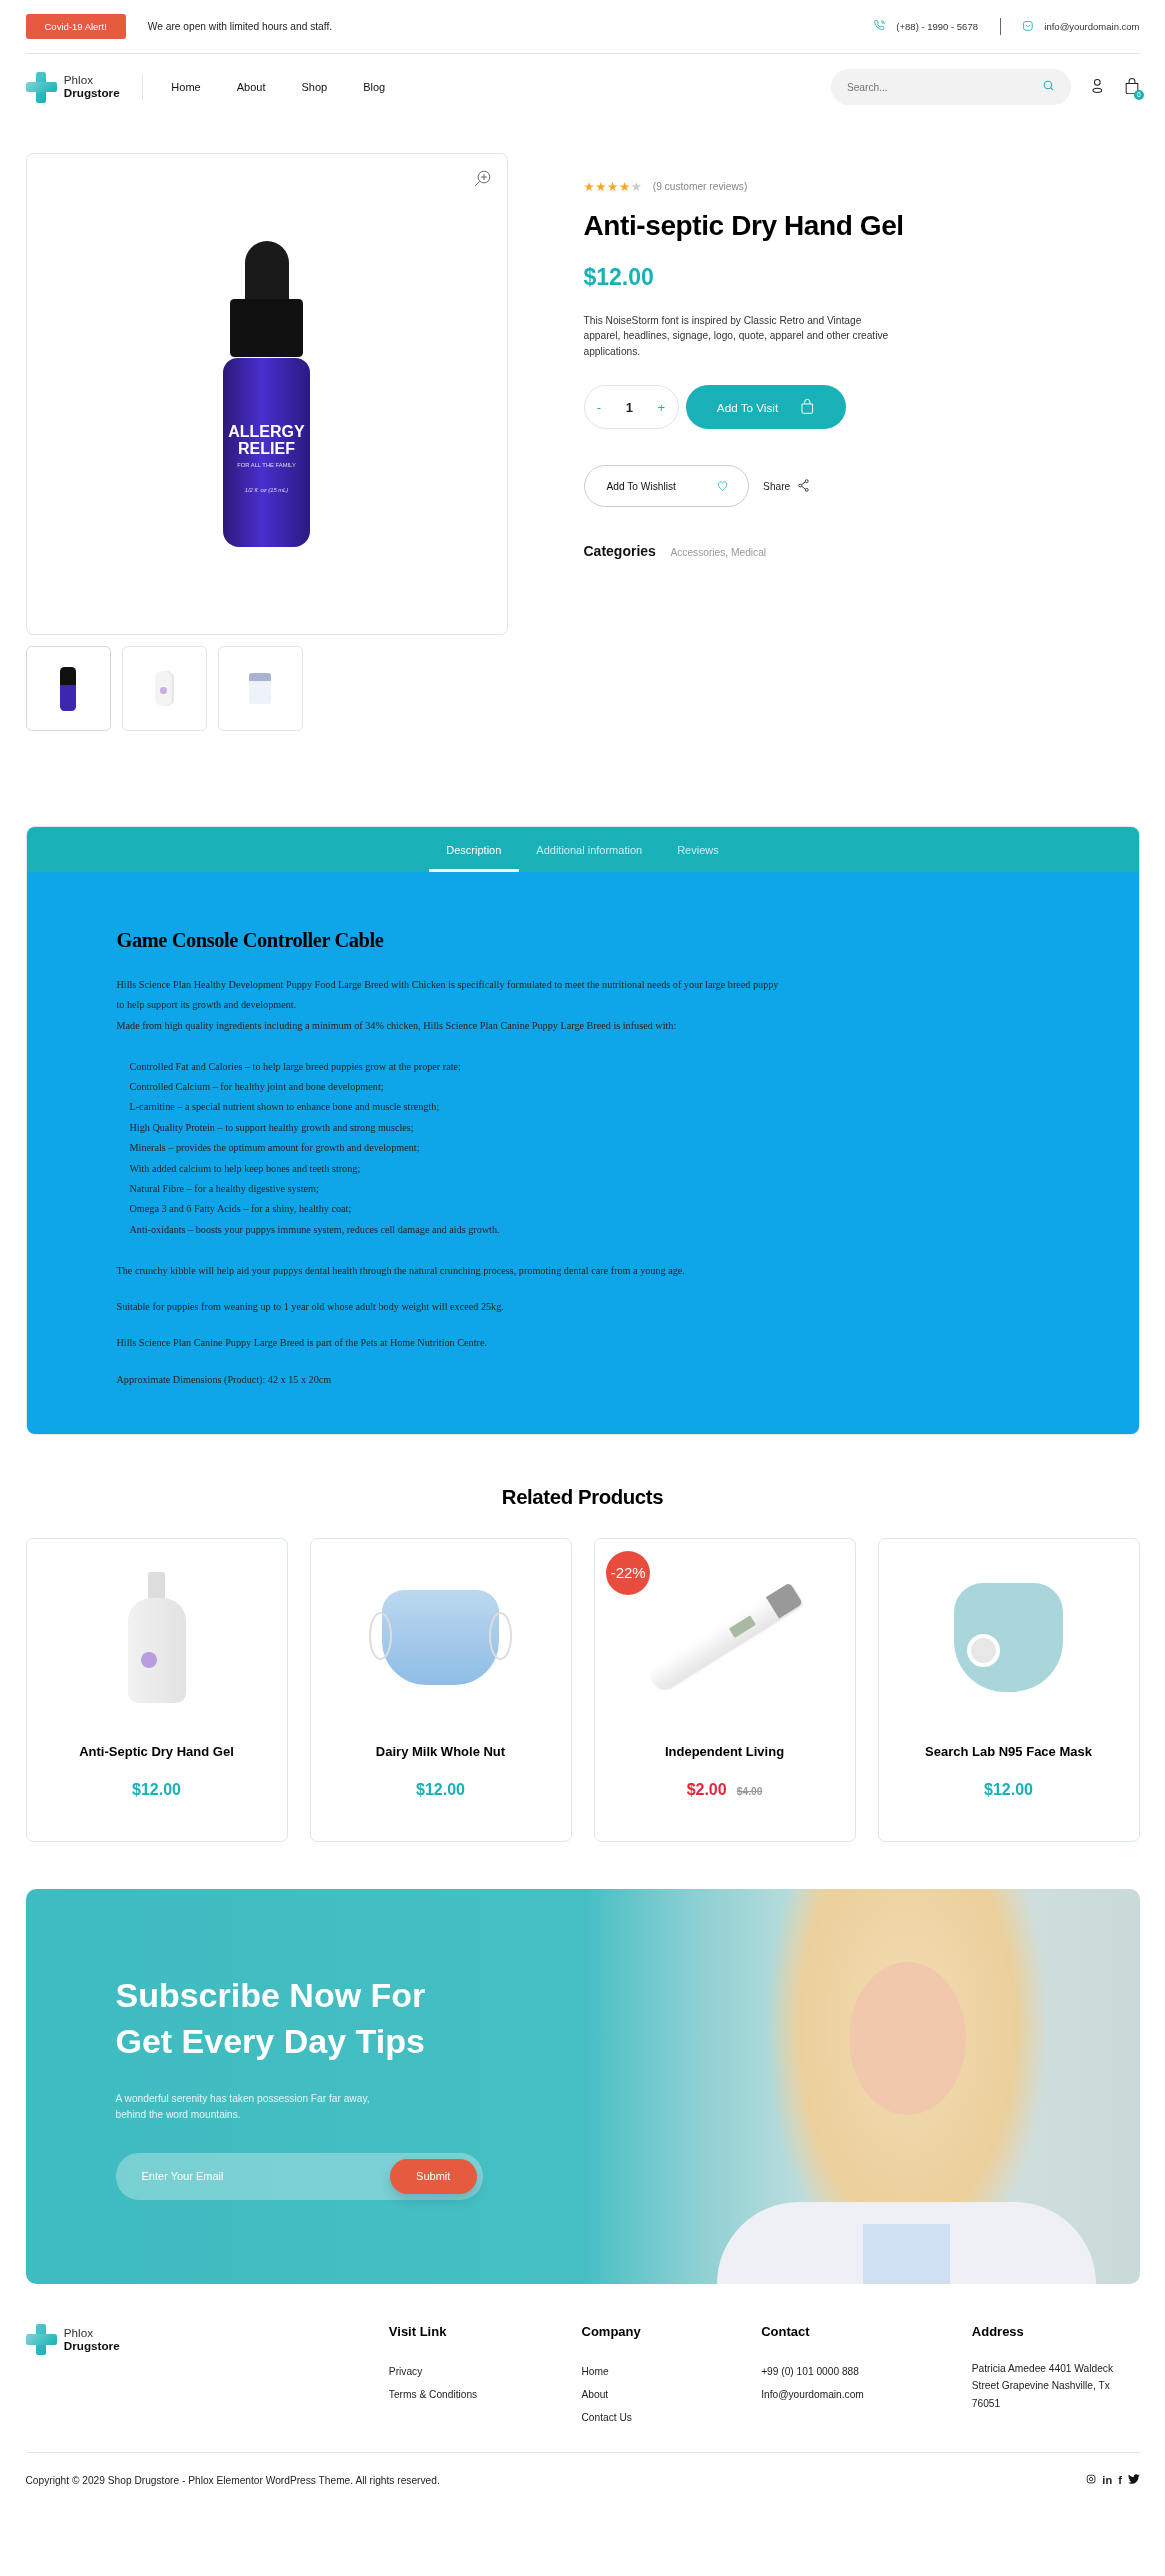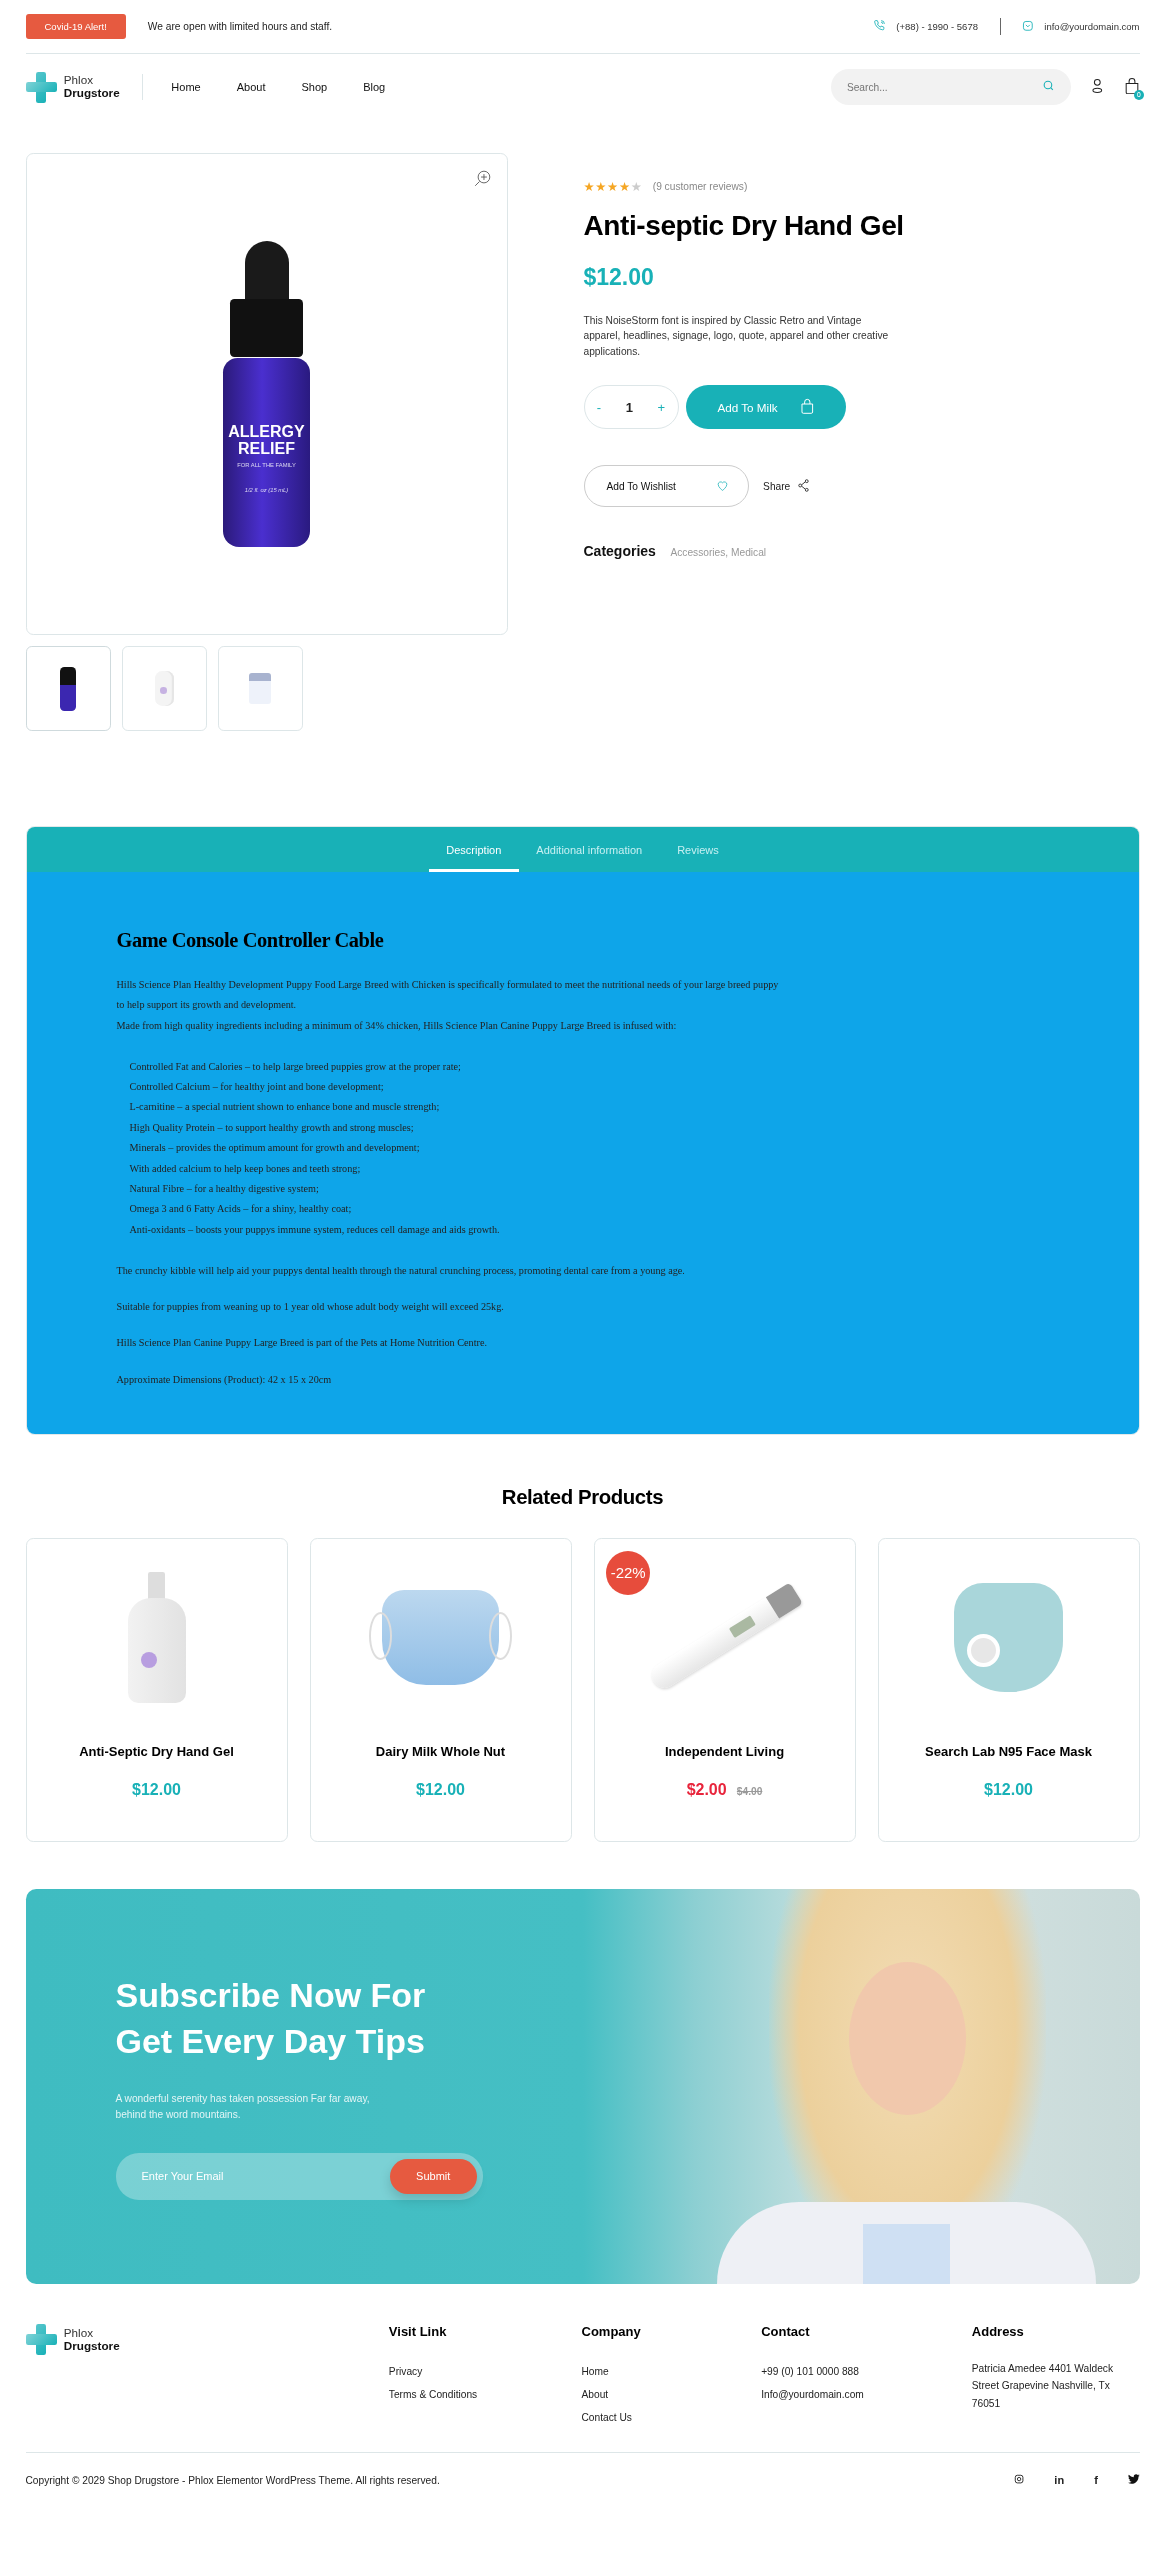--- a/index.html
+++ b/index.html
@@ -129,21 +129,21 @@
   .f-logo { width: 364px; }
   .f-col h4 { font-size: 13px; font-weight: bold; color: #000; margin-bottom: 20.4px; }
   .f-col a, .f-col div.t { display: block; font-size: 10.2px; color: #222; text-decoration: none; line-height: 23px; }
   .f-col .contact-line { line-height: 17.5px; }
   .f-visit { width: 193px; }
   .f-company { width: 180px; }
   .f-contact { width: 211px; }
   .f-address { width: 168px; }
   .f-address .t { line-height: 17.5px !important; }
   .footer-bottom { border-top: 0.7px solid #dde6e8; height: 55px; display: flex; align-items: center; justify-content: space-between; font-family: "Liberation Sans", sans-serif; font-size: 10.2px; color: #222; }
-  .socials { display: flex; gap: 30px; align-items: center; font-size: 11px; font-weight: bold; }
+  .socials { display: flex; gap: 6px; align-items: center; font-size: 11px; font-weight: bold; }
 </style>
 </head>
 <body>
 
 <div class="wrap">
 
   <div class="topbar">
     <div class="left">
       <span class="alert-badge">Covid-19 Alert!</span>
       <span class="alert-text">We are open with limited hours and staff.</span>
@@ -261,21 +261,21 @@
       <div class="p-price">$12.00</div>
       <p class="p-desc">This NoiseStorm font is inspired by Classic Retro and Vintage apparel, headlines, signage, logo, quote, apparel and other creative applications.</p>
 
       <div class="buy-row">
         <div class="qty">
           <span class="btn">-</span>
           <span class="val">1</span>
           <span class="btn">+</span>
         </div>
         <button class="add-cart">
-          <span>Add To Milk</span>
+          <span>Add To Visit</span>
           <span>
             <svg width="14.6" height="16" viewBox="0 0 22 24" fill="none" stroke="#fff" stroke-width="1.5">
                 <path d="M3 9h16v12a2 2 0 0 1-2 2H5a2 2 0 0 1-2-2z"></path>
                 <path d="M7 9V6a4 4 0 0 1 8 0v3"></path>
               </svg>
           </span>
         </button>
       </div>
 
       <div class="wish-row">

